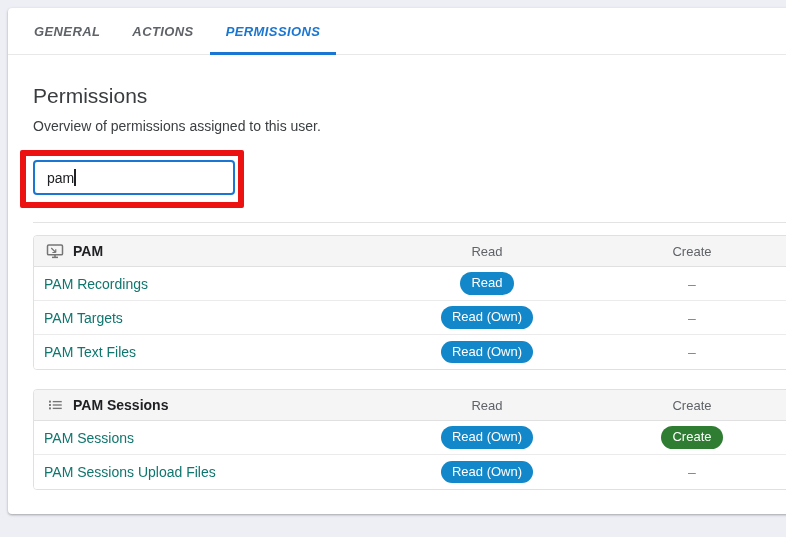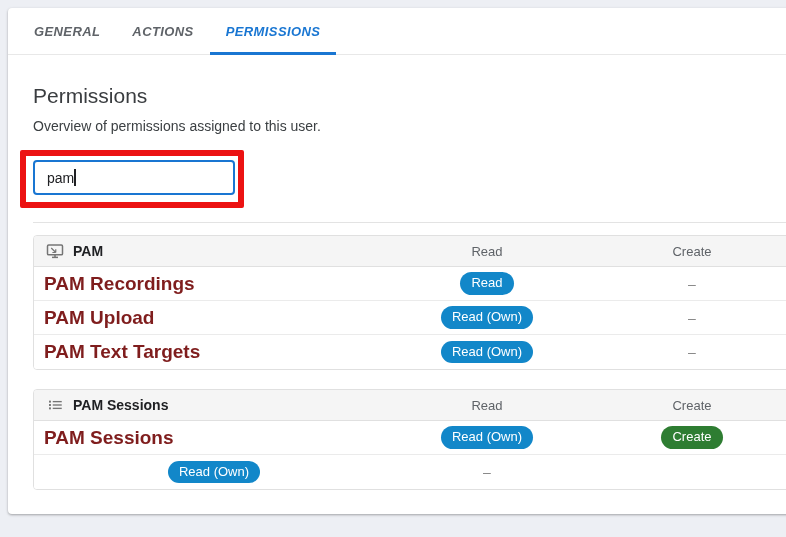--- a/index.html
+++ b/index.html
@@ -124,21 +124,21 @@
     padding-left: 12px;
     font-size: 14px; font-weight: 700; color: #202124;
   }
   .group-icon { display: inline-flex; width: 18px; height: 18px; flex: 0 0 18px; }
   .col-head {
     text-align: center;
     font-size: 13px; color: #5f6368; font-weight: 400;
   }
   .name-cell {
     padding-left: 10px;
-    font-size: 19px; color: #7f1d1d; font-weight: bold;
+    font-size: 14px; color: #0f766e;
   }
   .val-cell { text-align: center; }
   .badge {
     display: inline-block;
     padding: 4px 11px;
     border-radius: 13px;
     font-size: 13px;
     color: #ffffff;
     line-height: 1.15;
     white-space: nowrap;
@@ -187,27 +187,27 @@
       <div class="col-head">Create</div>
       <div></div>
     </div>
     <div class="prow body">
       <div class="name-cell">PAM Recordings</div>
       <div class="val-cell"><span class="badge blue">Read</span></div>
       <div class="val-cell"><span class="dash">–</span></div>
       <div></div>
     </div>
     <div class="prow body">
-      <div class="name-cell">PAM Upload</div>
-      <div class="val-cell"><span class="badge blue">Read (Own)</span></div>
-      <div class="val-cell"><span class="dash">–</span></div>
-      <div></div>
-    </div>
-    <div class="prow body">
-      <div class="name-cell">PAM Text Targets</div>
+      <div class="name-cell">PAM Targets</div>
+      <div class="val-cell"><span class="badge blue">Read (Own)</span></div>
+      <div class="val-cell"><span class="dash">–</span></div>
+      <div></div>
+    </div>
+    <div class="prow body">
+      <div class="name-cell">PAM Text Files</div>
       <div class="val-cell"><span class="badge blue">Read (Own)</span></div>
       <div class="val-cell"><span class="dash">–</span></div>
       <div></div>
     </div>
   </div>
 
   <div class="perm-table t2">
     <div class="prow head">
       <div class="group-cell">
         <span class="group-icon">
@@ -226,19 +226,20 @@
       <div class="col-head">Create</div>
       <div></div>
     </div>
     <div class="prow body">
       <div class="name-cell">PAM Sessions</div>
       <div class="val-cell"><span class="badge blue">Read (Own)</span></div>
       <div class="val-cell"><span class="badge green">Create</span></div>
       <div></div>
     </div>
     <div class="prow body">
+      <div class="name-cell">PAM Sessions Upload Files</div>
       <div class="val-cell"><span class="badge blue">Read (Own)</span></div>
       <div class="val-cell"><span class="dash">–</span></div>
       <div></div>
     </div>
   </div>
 
 </div>
 
 </body></html>

